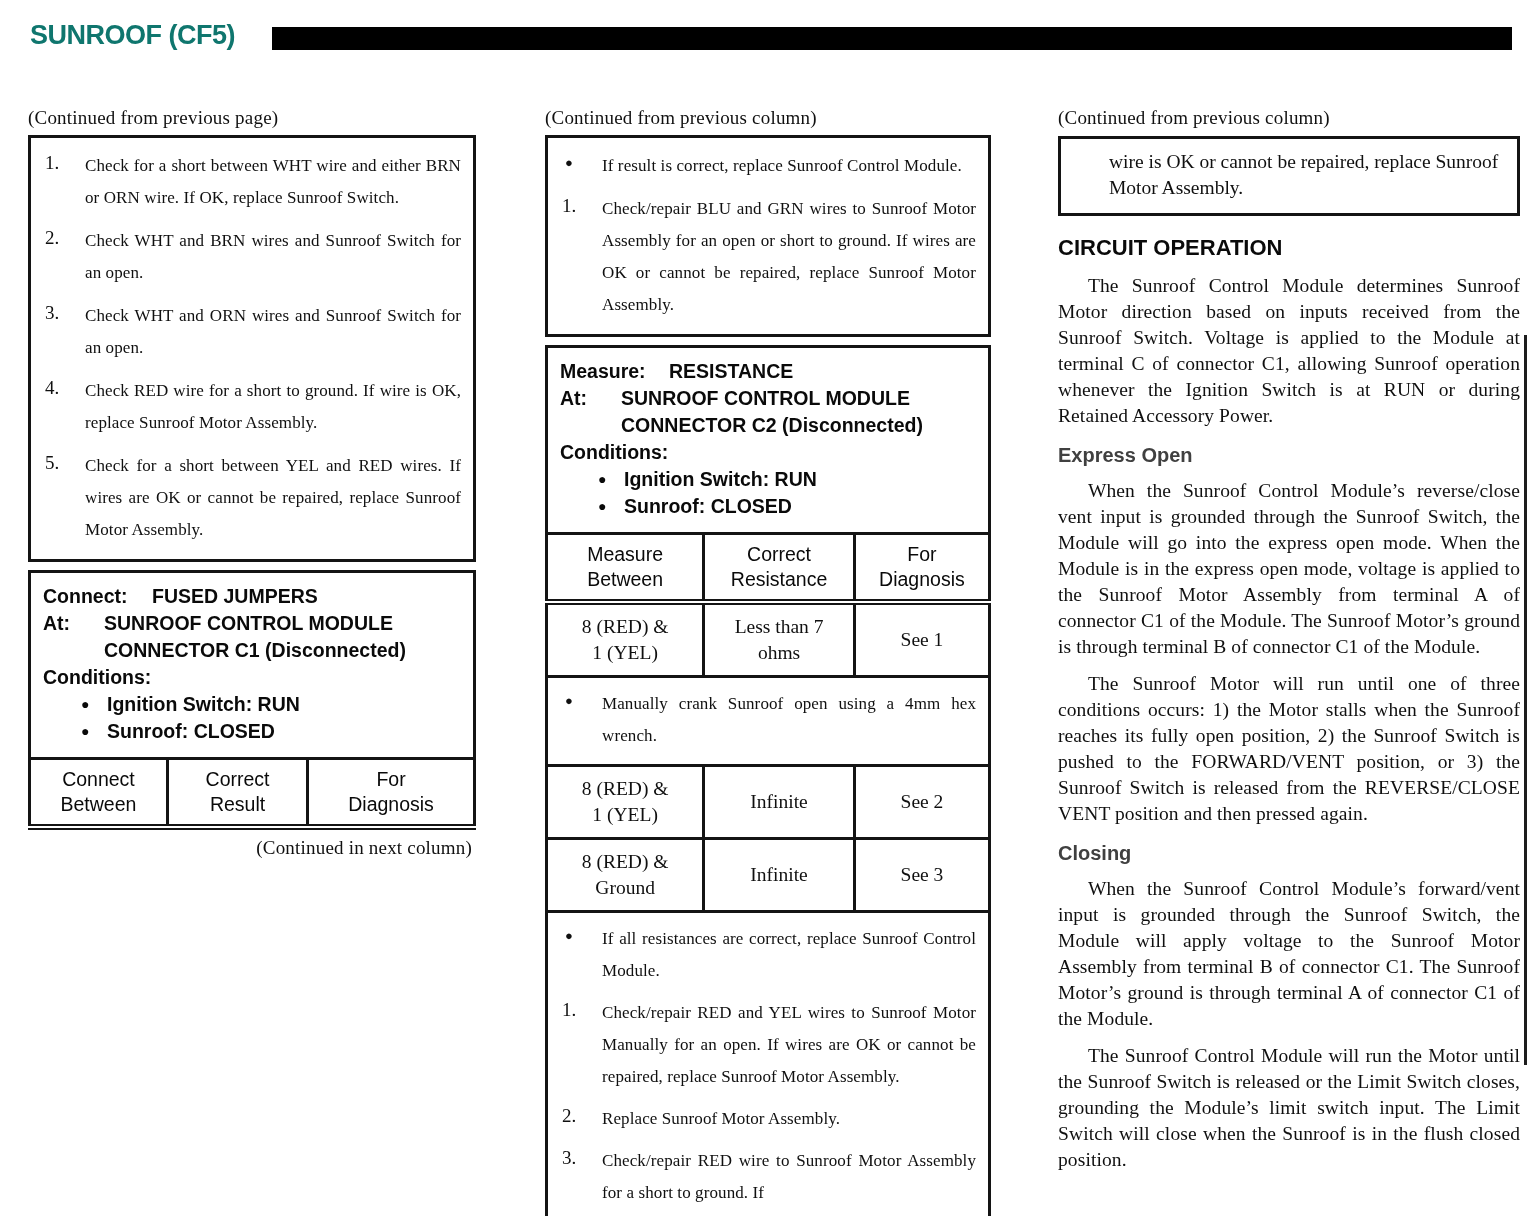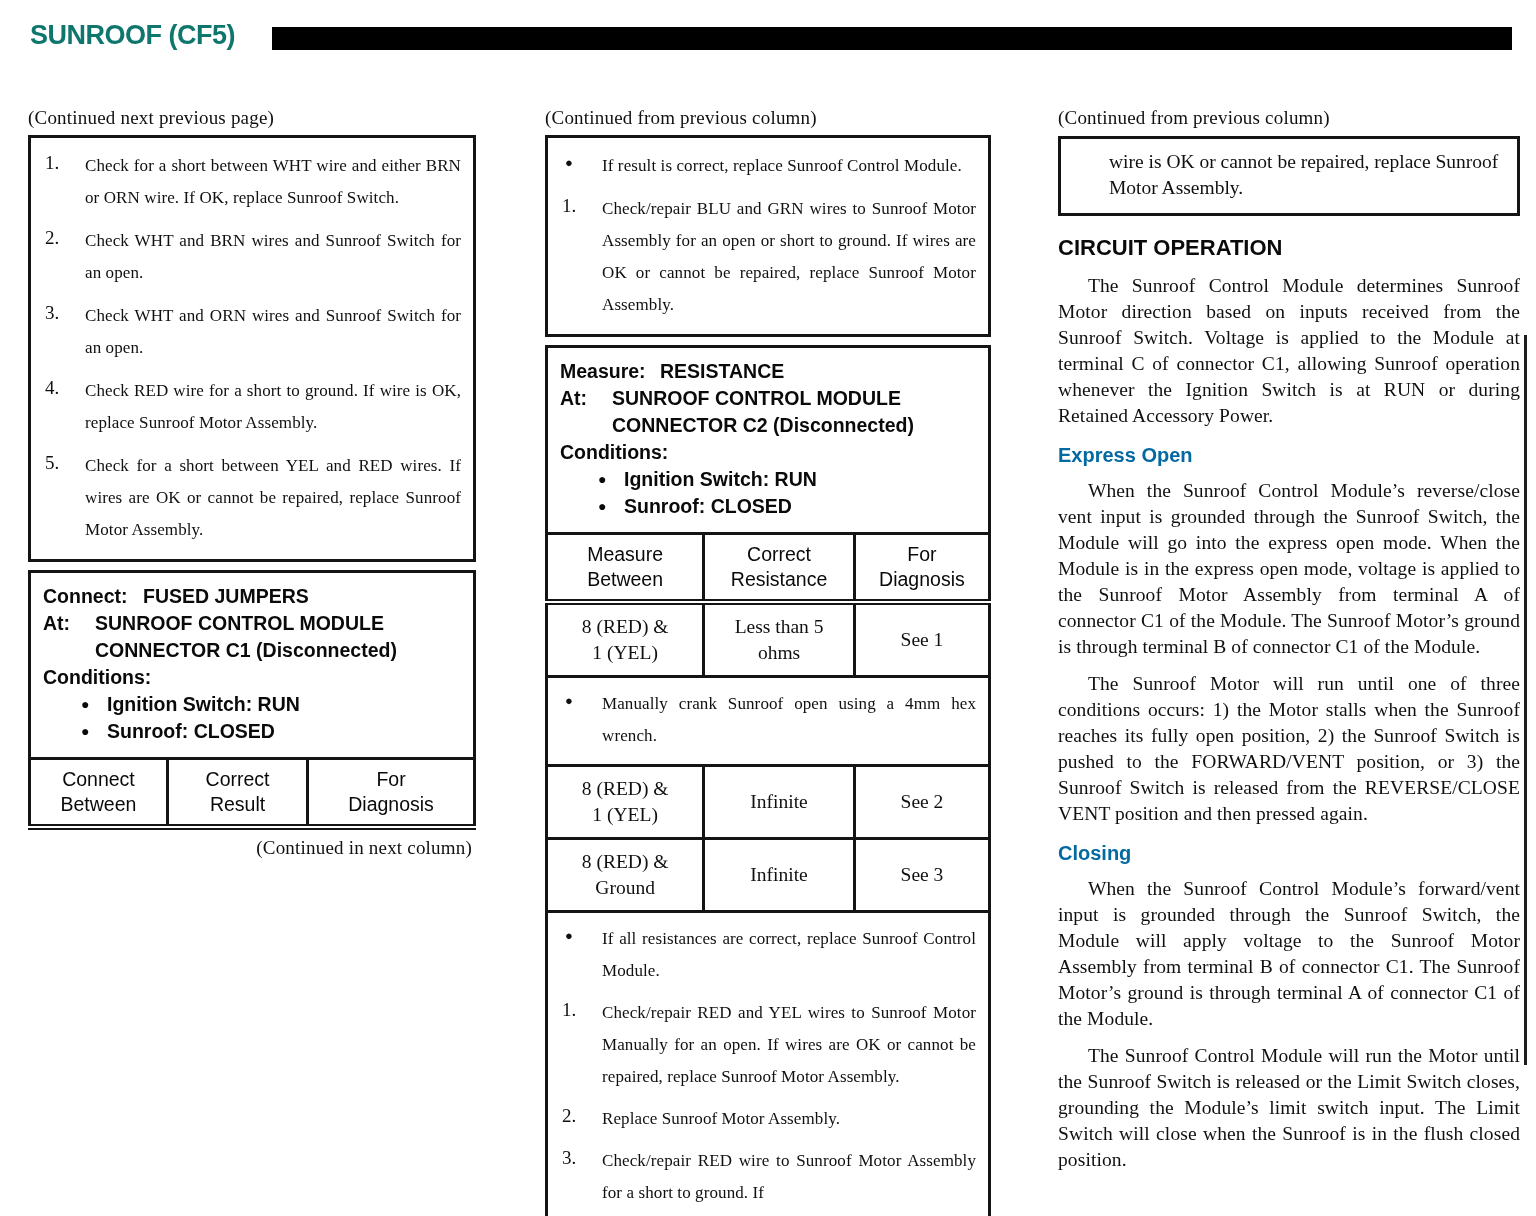--- a/index.html
+++ b/index.html
@@ -46,33 +46,33 @@
   .step .txt { flex:1; font-size:17px; line-height:32px; text-align:justify; letter-spacing:0.1px; }
 
   .sec-heading {
     font-family:"Liberation Sans", sans-serif; font-weight:700;
     font-size:22px; line-height:28px; margin-top:14px;
     padding-left:44px; text-indent:-44px; white-space:pre-line;
     color:#0a0a0a;
   }
   .sub-heading {
     font-family:"Liberation Sans", sans-serif; font-weight:700;
-    font-size:20px; line-height:24px; margin-top:14px; color:#0369a1;
+    font-size:20px; line-height:24px; margin-top:14px; color:#404040;
   }
 
   
   table { border-collapse:collapse; width:100%; margin-top:8px; table-layout:fixed; }
   td, th { border:3px solid #141414; }
 
   .setup-cell {
     padding:10px 12px 12px 12px;
     font-family:"Liberation Sans", sans-serif; font-weight:700;
     font-size:19.5px; line-height:27px; color:#0a0a0a;
   }
-  .kv { display:flex; }
+  .kv { display:flex;gap:9px; }
   .kv .k  { flex:0 0 52px; }
   .kv .k.wide { flex:0 0 100px; }
   .kv .v  { flex:1; white-space:pre-line; }
   .cond-item { display:flex; padding-left:38px; }
   .cond-item .b { flex:0 0 26px; font-size:14px; line-height:27px; }
 
   th {
     font-family:"Liberation Sans", sans-serif; font-weight:400;
     font-size:19.5px; line-height:25px; text-align:center;
     padding:7px 4px; white-space:pre-line;
@@ -95,21 +95,21 @@
   }
 </style>
 </head>
 <body>
 
 <div class="page-title">SUNROOF (CF5)</div>
 <div class="header-bar"></div>
 <div class="scan-line"></div>
 
 <div class="col" id="col-left">
-  <div class="cont-note">(Continued next previous page)</div>
+  <div class="cont-note">(Continued from previous page)</div>
 
   <div class="box steps-box">
     <div class="step">
       <span class="num">1.</span>
       <span class="txt">Check for a short between WHT wire and either BRN or ORN wire. If OK, replace Sunroof Switch.</span>
     </div>
     <div class="step">
       <span class="num">2.</span>
       <span class="txt">Check WHT and BRN wires and Sunroof Switch for an open.</span>
     </div>
@@ -219,21 +219,21 @@
       <th>Measure
 Between</th>
       <th>Correct
 Resistance</th>
       <th>For
 Diagnosis</th>
     </tr>
     <tr>
       <td class="val">8 (RED) &amp;
 1 (YEL)</td>
-      <td class="val">Less than 5
+      <td class="val">Less than 7
 ohms</td>
       <td class="val">See 1</td>
     </tr>
     <tr>
       <td colspan="3" class="wide-cell">
         <div class="step">
           <span class="bullet">●</span>
           <span class="txt">Manually crank Sunroof open using a 4mm hex wrench.</span>
         </div>
       </td>

